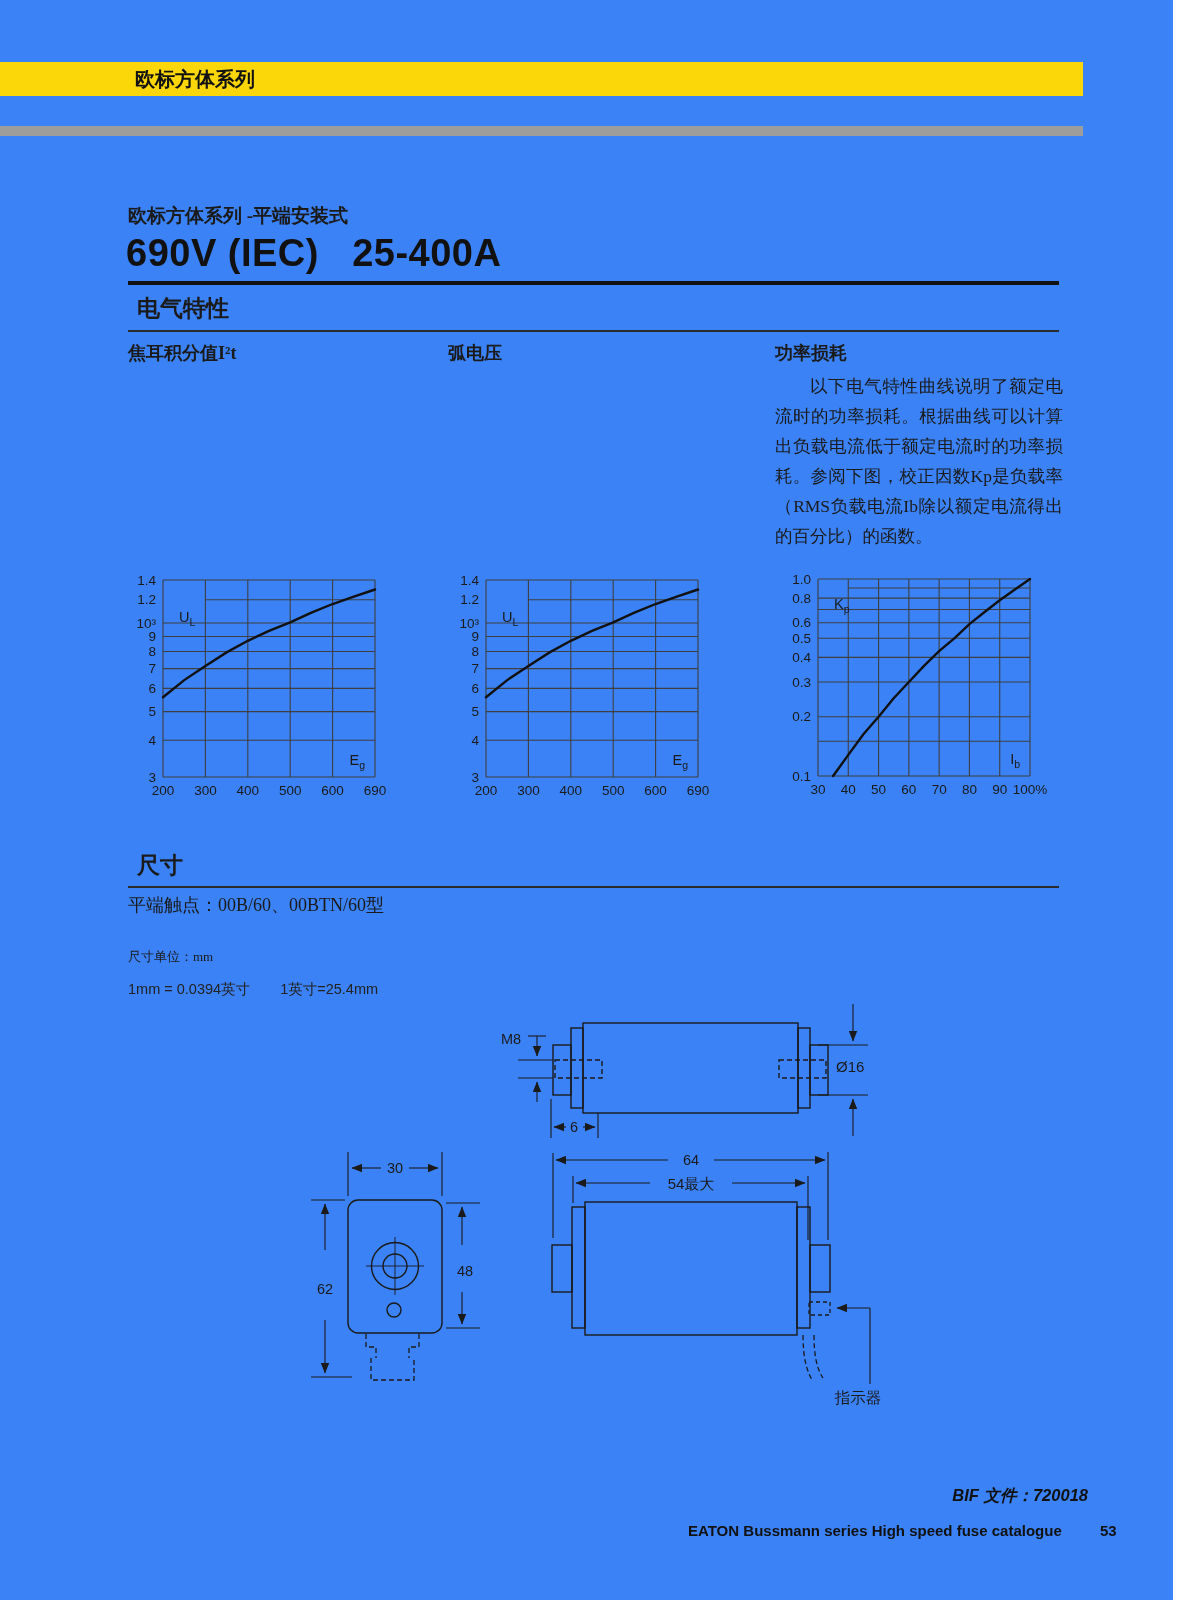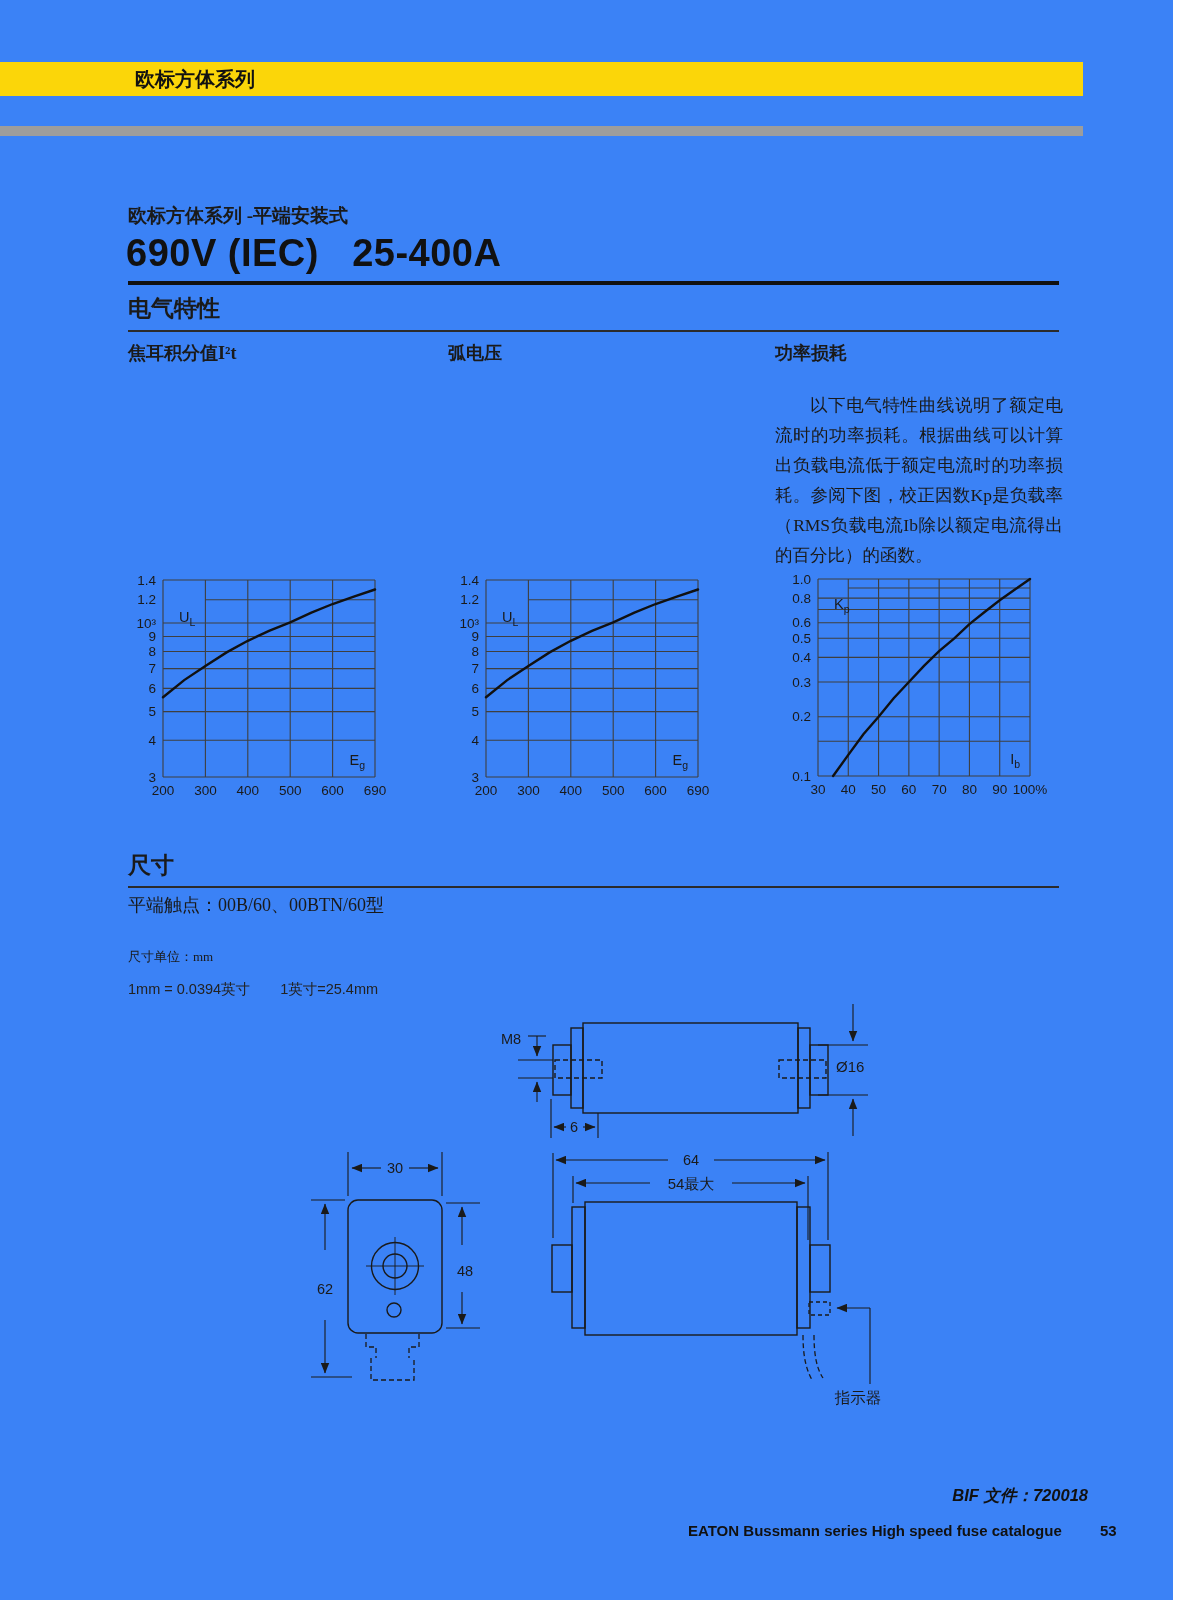--- a/index.html
+++ b/index.html
@@ -16,23 +16,23 @@
     font-size:20px; font-weight:600; color:#111;
   }
   .graybar { left:0; top:126px; width:1083px; height:10px; background:#9D9D9C; }
   .subtitle { left:128px; top:203px; font-size:19px; font-weight:bold; }
   .main-title {
     left:126px; top:232px; font-size:38px; font-weight:bold; white-space:pre;
     font-family:"Liberation Sans","DejaVu Sans",sans-serif; letter-spacing:0.5px; color:#111;
   }
   .rule-thick { left:128px; top:281px; width:931px; height:4px; background:#111; }
   .rule-thin  { left:128px; width:931px; height:2px; background:#2b2b2b; }
-  .sec-heading { left:128px; font-size:23px; font-weight:bold; }
+  .sec-heading { left:137px; font-size:23px; font-weight:bold; }
   .col { top:338px; font-size:17.5px; line-height:30px; text-align:justify; }
-  .col h3 { font-size:18px; font-weight:bold; margin-bottom:22px; }
+  .col h3 { font-size:18px; font-weight:bold; margin-bottom:3px; }
   .col p { text-indent:2em; }
   .chart { position:absolute; width:300px; height:244px; }
   .contact-line { left:128px; top:893px; font-size:18px; }
   .unit-line { left:128px; top:948px; font-size:13px; }
   .conv-line { left:128px; top:980px; font-size:14.5px;
     font-family:"Liberation Sans","DejaVu Sans",sans-serif; color:#222; }
   .conv-line span + span { margin-left:26px; }
   .bif {
     left:700px; top:1485px; width:388px; text-align:right;
     font-family:"Liberation Sans","DejaVu Sans",sans-serif;

